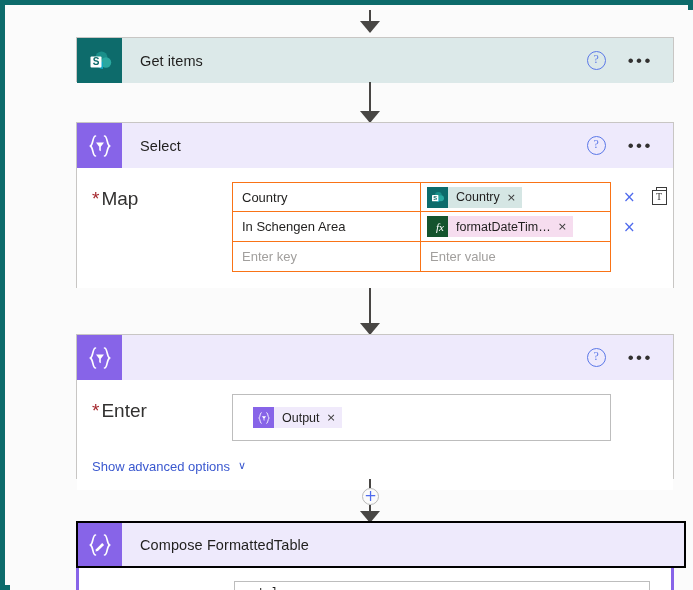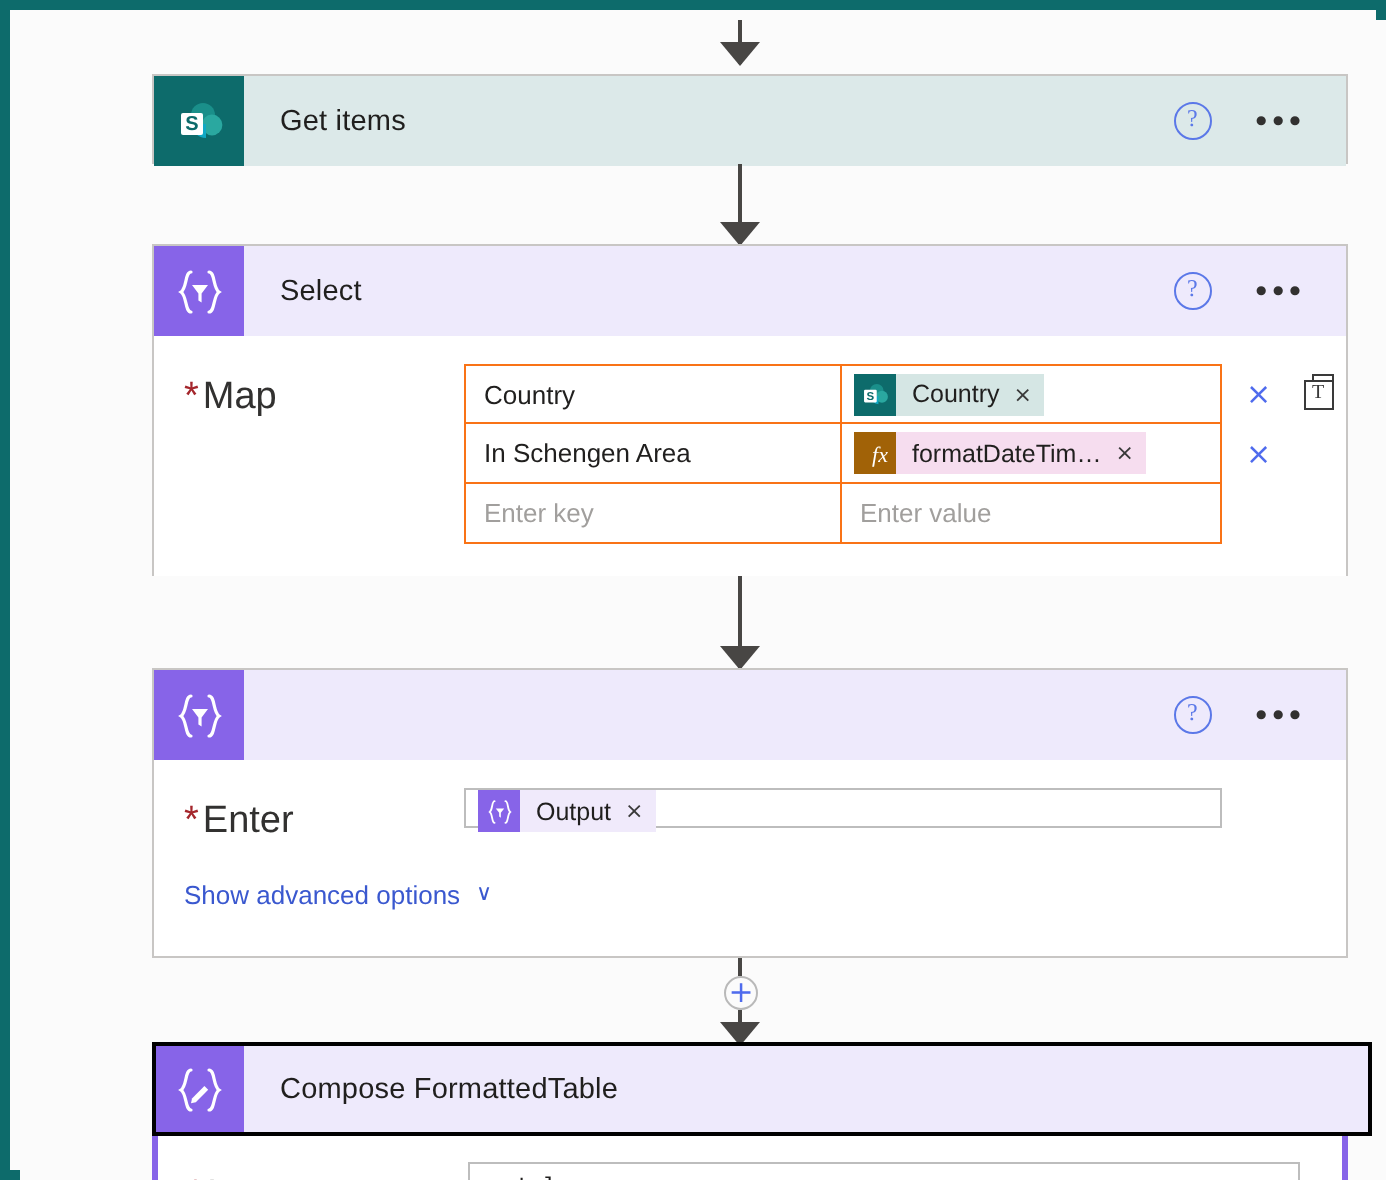--- a/index.html
+++ b/index.html
@@ -191,31 +191,31 @@
   }
   .chip-txt {
     padding: 0 6px 0 8px;
     display: flex; align-items: center; gap: 7px;
     height: 21px;
     white-space: nowrap;
   }
   .chip-x { color: #3a3a3a; font-size: 11px; font-family:"DejaVu Sans",sans-serif; }
   .chip-sp .chip-ico { background: #0d6b6b; }
   .chip-sp .chip-txt { background: #d5e6e4; }
-  .chip-fx .chip-ico { background: #a16207; justify-content: flex-end; }
+  .chip-fx .chip-ico { background: #14532d; justify-content: flex-end; }
   .chip-fx .chip-txt { background: #f6ddef; }
   .chip-out .chip-ico { background: #8764e8; }
   .chip-out .chip-txt { background: #f0eafb; }
 
   .input-box {
     border: 1px solid #bdbdbd;
     box-sizing: border-box;
-    height: 20px;
-    display: flex; 
-    padding-left: 6px;
+    height: 47px;
+    display: flex; align-items: center;
+    padding-left: 20px;
     background: #fff;
   }
 
   .adv-link {
     display: flex; gap: 8px;
     color: #3a58cf;
     font-size: 13px;
     padding-left: 5px;
     margin-top: 18px;
   }

